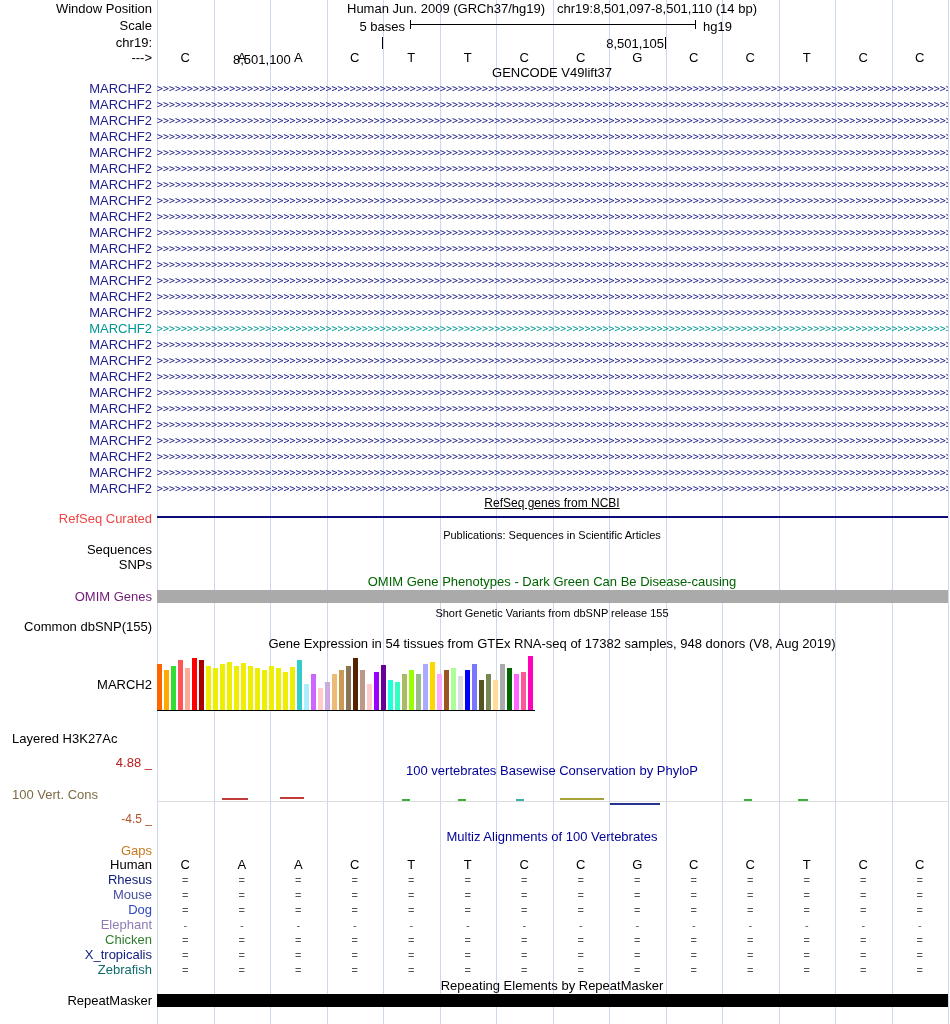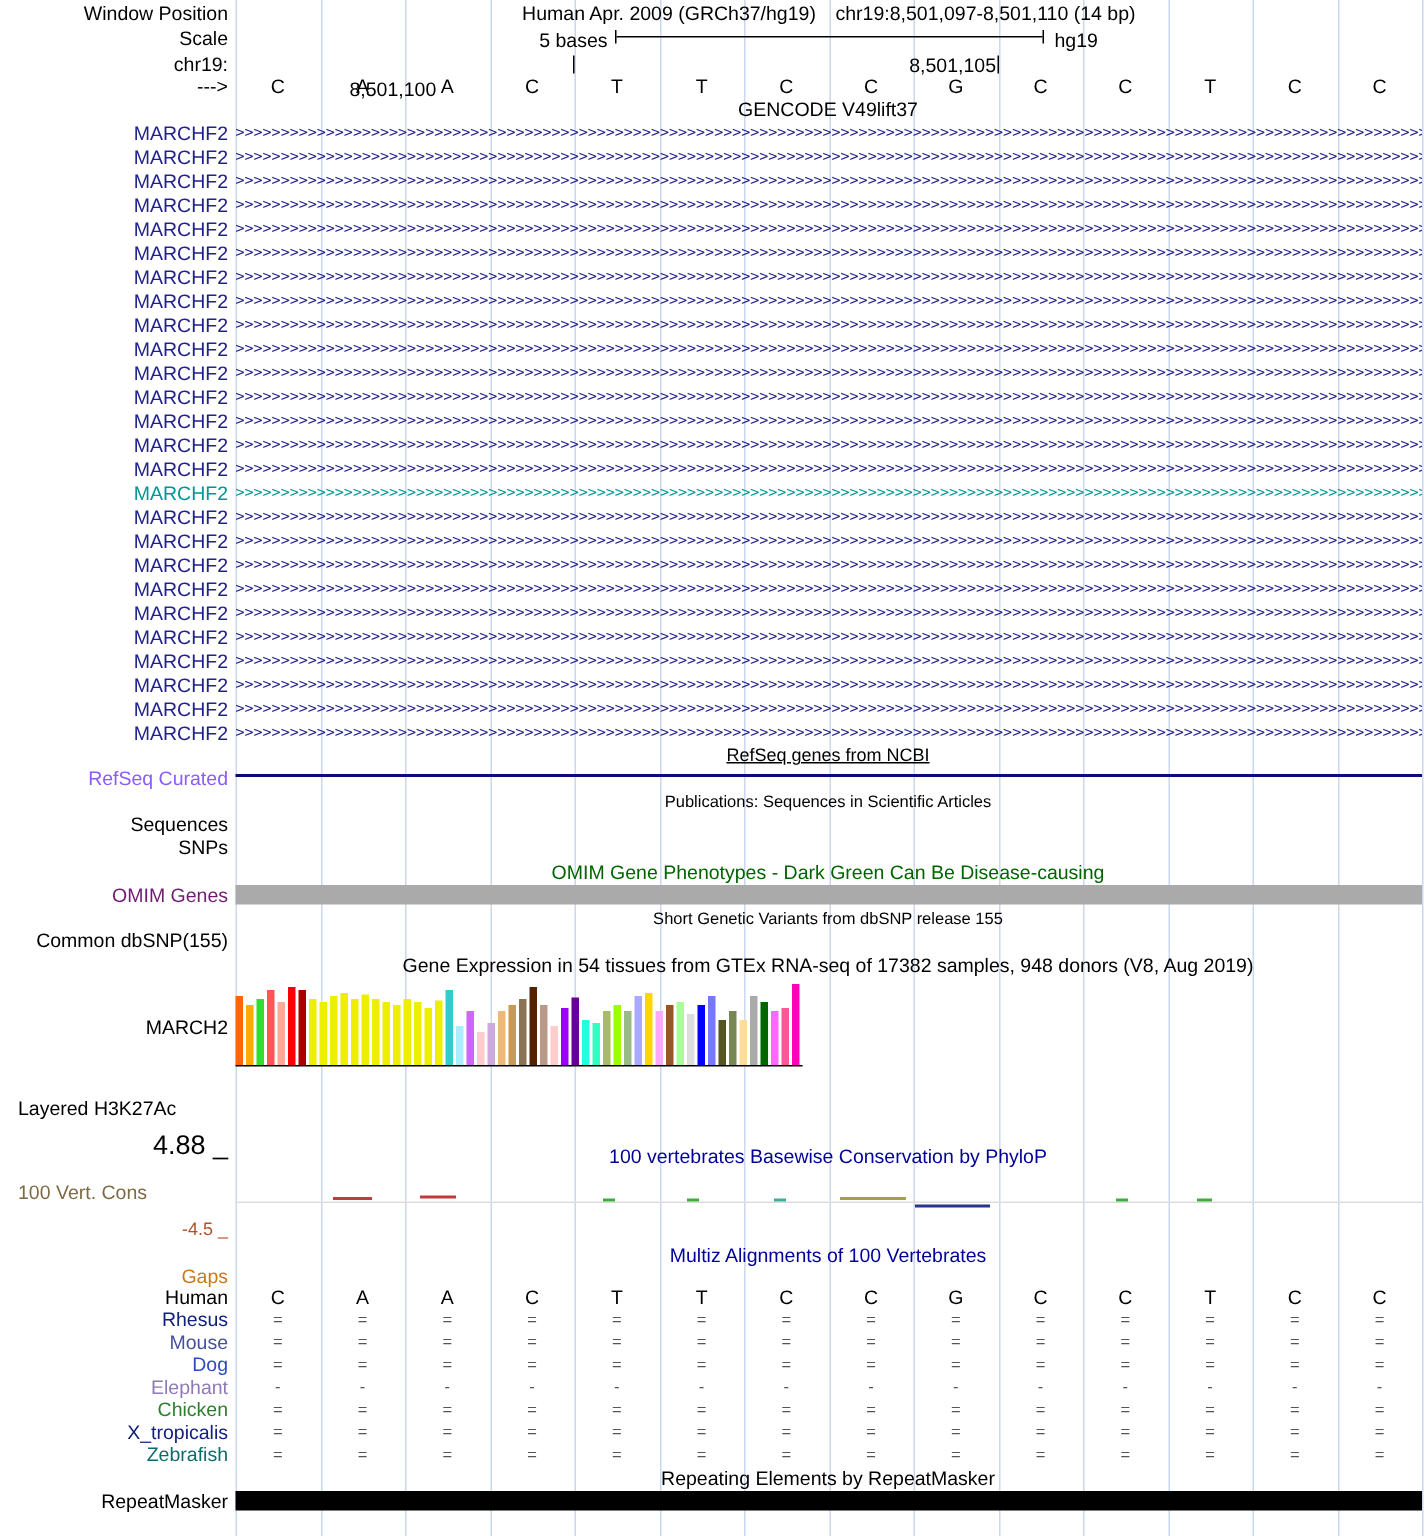--- a/index.html
+++ b/index.html
@@ -44,21 +44,21 @@
       <div class="guide" style="left: 609px;"></div>
       <div class="guide" style="left: 665.5px;"></div>
       <div class="guide" style="left: 722px;"></div>
       <div class="guide" style="left: 778.5px;"></div>
       <div class="guide" style="left: 835px;"></div>
       <div class="guide" style="left: 891.5px;"></div>
       <div class="guide" style="left: 948px;"></div>
     </div>
 
   <div class="label" style="top:2px">Window Position</div>
-  <div class="ctitle" style="left:446px; top:2px">Human Apr. 2009 (GRCh37/hg19)</div>
+  <div class="ctitle" style="left:446px; top:2px">Human Jun. 2009 (GRCh37/hg19)</div>
   <div class="ctitle" style="left:657px; top:2px">chr19:8,501,097-8,501,110 (14 bp)</div>
 
   <div class="label" style="top:19px">Scale</div>
   <div class="abs" style="left:300px; top:19px; width:105px; text-align:right">5 bases</div>
   <div class="scalebar" style="left:410px; top:20px; width:284px"></div>
   <div class="abs" style="left:703px; top:19px">hg19</div>
 
   <div class="label" style="top:36px">chr19:</div>
   <div class="abs" style="left:233px; top:52px; width:148px; text-align:left">8,501,100</div>
   <div class="tick" style="left:382px; top:37px"></div>
@@ -133,21 +133,21 @@
       <div class="generow" style="top: 433px; color: rgb(34, 34, 142);">&gt;&gt;&gt;&gt;&gt;&gt;&gt;&gt;&gt;&gt;&gt;&gt;&gt;&gt;&gt;&gt;&gt;&gt;&gt;&gt;&gt;&gt;&gt;&gt;&gt;&gt;&gt;&gt;&gt;&gt;&gt;&gt;&gt;&gt;&gt;&gt;&gt;&gt;&gt;&gt;&gt;&gt;&gt;&gt;&gt;&gt;&gt;&gt;&gt;&gt;&gt;&gt;&gt;&gt;&gt;&gt;&gt;&gt;&gt;&gt;&gt;&gt;&gt;&gt;&gt;&gt;&gt;&gt;&gt;&gt;&gt;&gt;&gt;&gt;&gt;&gt;&gt;&gt;&gt;&gt;&gt;&gt;&gt;&gt;&gt;&gt;&gt;&gt;&gt;&gt;&gt;&gt;&gt;&gt;&gt;&gt;&gt;&gt;&gt;&gt;&gt;&gt;&gt;&gt;&gt;&gt;&gt;&gt;&gt;&gt;&gt;&gt;&gt;&gt;&gt;&gt;&gt;&gt;&gt;&gt;&gt;&gt;&gt;&gt;&gt;&gt;&gt;&gt;&gt;&gt;&gt;&gt;&gt;&gt;&gt;&gt;&gt;&gt;&gt;&gt;</div>
       <div class="label" style="top: 450px; color: rgb(34, 34, 142);">MARCHF2</div>
       <div class="generow" style="top: 449px; color: rgb(34, 34, 142);">&gt;&gt;&gt;&gt;&gt;&gt;&gt;&gt;&gt;&gt;&gt;&gt;&gt;&gt;&gt;&gt;&gt;&gt;&gt;&gt;&gt;&gt;&gt;&gt;&gt;&gt;&gt;&gt;&gt;&gt;&gt;&gt;&gt;&gt;&gt;&gt;&gt;&gt;&gt;&gt;&gt;&gt;&gt;&gt;&gt;&gt;&gt;&gt;&gt;&gt;&gt;&gt;&gt;&gt;&gt;&gt;&gt;&gt;&gt;&gt;&gt;&gt;&gt;&gt;&gt;&gt;&gt;&gt;&gt;&gt;&gt;&gt;&gt;&gt;&gt;&gt;&gt;&gt;&gt;&gt;&gt;&gt;&gt;&gt;&gt;&gt;&gt;&gt;&gt;&gt;&gt;&gt;&gt;&gt;&gt;&gt;&gt;&gt;&gt;&gt;&gt;&gt;&gt;&gt;&gt;&gt;&gt;&gt;&gt;&gt;&gt;&gt;&gt;&gt;&gt;&gt;&gt;&gt;&gt;&gt;&gt;&gt;&gt;&gt;&gt;&gt;&gt;&gt;&gt;&gt;&gt;&gt;&gt;&gt;&gt;&gt;&gt;&gt;&gt;&gt;</div>
       <div class="label" style="top: 466px; color: rgb(34, 34, 142);">MARCHF2</div>
       <div class="generow" style="top: 465px; color: rgb(34, 34, 142);">&gt;&gt;&gt;&gt;&gt;&gt;&gt;&gt;&gt;&gt;&gt;&gt;&gt;&gt;&gt;&gt;&gt;&gt;&gt;&gt;&gt;&gt;&gt;&gt;&gt;&gt;&gt;&gt;&gt;&gt;&gt;&gt;&gt;&gt;&gt;&gt;&gt;&gt;&gt;&gt;&gt;&gt;&gt;&gt;&gt;&gt;&gt;&gt;&gt;&gt;&gt;&gt;&gt;&gt;&gt;&gt;&gt;&gt;&gt;&gt;&gt;&gt;&gt;&gt;&gt;&gt;&gt;&gt;&gt;&gt;&gt;&gt;&gt;&gt;&gt;&gt;&gt;&gt;&gt;&gt;&gt;&gt;&gt;&gt;&gt;&gt;&gt;&gt;&gt;&gt;&gt;&gt;&gt;&gt;&gt;&gt;&gt;&gt;&gt;&gt;&gt;&gt;&gt;&gt;&gt;&gt;&gt;&gt;&gt;&gt;&gt;&gt;&gt;&gt;&gt;&gt;&gt;&gt;&gt;&gt;&gt;&gt;&gt;&gt;&gt;&gt;&gt;&gt;&gt;&gt;&gt;&gt;&gt;&gt;&gt;&gt;&gt;&gt;&gt;&gt;</div>
       <div class="label" style="top: 482px; color: rgb(34, 34, 142);">MARCHF2</div>
       <div class="generow" style="top: 481px; color: rgb(34, 34, 142);">&gt;&gt;&gt;&gt;&gt;&gt;&gt;&gt;&gt;&gt;&gt;&gt;&gt;&gt;&gt;&gt;&gt;&gt;&gt;&gt;&gt;&gt;&gt;&gt;&gt;&gt;&gt;&gt;&gt;&gt;&gt;&gt;&gt;&gt;&gt;&gt;&gt;&gt;&gt;&gt;&gt;&gt;&gt;&gt;&gt;&gt;&gt;&gt;&gt;&gt;&gt;&gt;&gt;&gt;&gt;&gt;&gt;&gt;&gt;&gt;&gt;&gt;&gt;&gt;&gt;&gt;&gt;&gt;&gt;&gt;&gt;&gt;&gt;&gt;&gt;&gt;&gt;&gt;&gt;&gt;&gt;&gt;&gt;&gt;&gt;&gt;&gt;&gt;&gt;&gt;&gt;&gt;&gt;&gt;&gt;&gt;&gt;&gt;&gt;&gt;&gt;&gt;&gt;&gt;&gt;&gt;&gt;&gt;&gt;&gt;&gt;&gt;&gt;&gt;&gt;&gt;&gt;&gt;&gt;&gt;&gt;&gt;&gt;&gt;&gt;&gt;&gt;&gt;&gt;&gt;&gt;&gt;&gt;&gt;&gt;&gt;&gt;&gt;&gt;&gt;</div>
     </div>
 
   <div class="ctitle t12" style="left:552px; top:497px">RefSeq genes from NCBI</div>
-  <div class="label" style="top:512px; color:#8b5cf6">RefSeq Curated</div>
+  <div class="label" style="top:512px; color:#ef4444">RefSeq Curated</div>
   <div class="abs" style="left:157px; top:516px; width:791px; height:2px; background:#0c0c78"></div>
 
   <div class="ctitle t11" style="left:552px; top:529px">Publications: Sequences in Scientific Articles</div>
   <div class="label" style="top:543px">Sequences</div>
   <div class="label" style="top:558px">SNPs</div>
 
   <div class="ctitle" style="left:552px; top:575px; color:#006400">OMIM Gene Phenotypes - Dark Green Can Be Disease-causing</div>
   <div class="label" style="top:590px; color:#701a75">OMIM Genes</div>
   <div class="abs" style="left:157px; top:590px; width:791px; height:13px; background:#aaaaaa"></div>
 
@@ -209,21 +209,21 @@
       <div class="gtexbar" style="height: 46px; background: rgb(170, 170, 170);"></div>
       <div class="gtexbar" style="height: 42px; background: rgb(0, 102, 0);"></div>
       <div class="gtexbar" style="height: 36px; background: rgb(255, 102, 255);"></div>
       <div class="gtexbar" style="height: 38px; background: rgb(255, 85, 153);"></div>
       <div class="gtexbar" style="height: 54px; background: rgb(255, 0, 187);"></div>
     </div>
   <div class="abs" style="left:157px; top:710px; width:378px; height:1px; background:#000"></div>
 
   <div class="label label-left" style="top:732px">Layered H3K27Ac</div>
 
-  <div class="label" style="top:756px; color:#000000; font-size:18px">4.88 _</div>
+  <div class="label" style="top:756px; color:#b91c1c; font-size:13px">4.88 _</div>
   <div class="ctitle" style="left:552px; top:764px; color:#000099">100 vertebrates Basewise Conservation by PhyloP</div>
   <div class="label label-left" style="top:788px; color:#7d6b45">100 Vert. Cons</div>
   <div class="abs" style="left:157px; top:801px; width:791px; height:1px; background:#dddddd"></div>
   <div id="phylop-marks">
       <div class="pmark" style="left: 222px; top: 798px; width: 26px; background: rgb(194, 59, 59);"></div>
       <div class="pmark" style="left: 280px; top: 797px; width: 24px; background: rgb(194, 59, 59);"></div>
       <div class="pmark" style="left: 402px; top: 799px; width: 8px; background: rgb(63, 174, 63);"></div>
       <div class="pmark" style="left: 458px; top: 799px; width: 8px; background: rgb(63, 174, 63);"></div>
       <div class="pmark" style="left: 516px; top: 799px; width: 8px; background: rgb(63, 174, 159);"></div>
       <div class="pmark" style="left: 560px; top: 798px; width: 44px; background: rgb(168, 162, 60);"></div>

